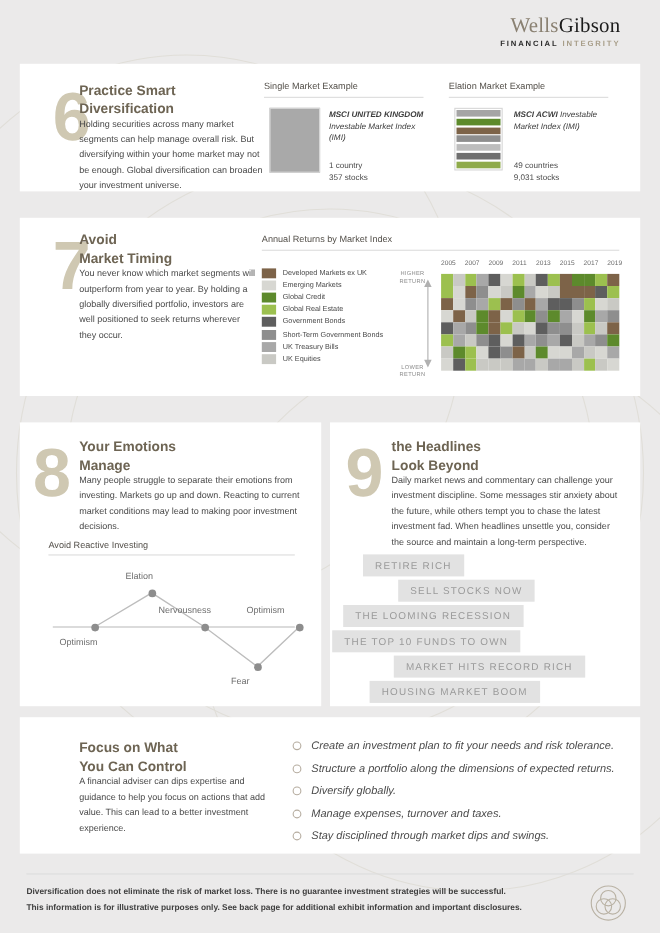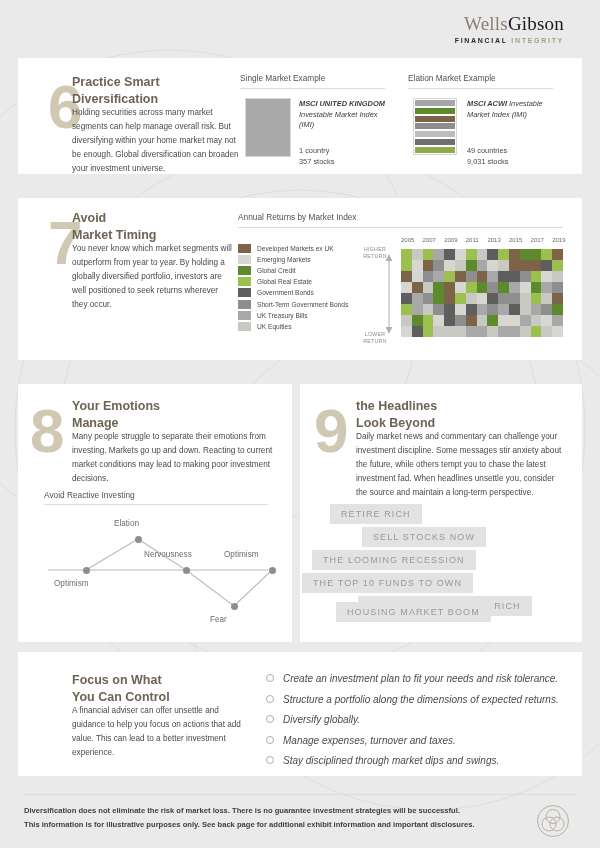--- a/index.html
+++ b/index.html
@@ -441,33 +441,33 @@
     </div>
 
     <div class="pbody" style="left:56px; top:46px; width:212px;">Daily market news and commentary can challenge your investment discipline. Some messages stir anxiety about the future, while others tempt you to chase the latest investment fad. When headlines unsettle you, consider the source and maintain a long-term perspective.</div>
 
     <div id="headline-chips">
         <div class="chip" style="left: 30px; top: 120px;">RETIRE RICH</div>
         <div class="chip" style="left: 62px; top: 143px;">SELL STOCKS NOW</div>
         <div class="chip" style="left: 12px; top: 166px;">THE LOOMING RECESSION</div>
         <div class="chip" style="left: 2px; top: 189px;">THE TOP 10 FUNDS TO OWN</div>
         <div class="chip" style="left: 58px; top: 212px;">MARKET HITS RECORD RICH</div>
-        <div class="chip" style="left: 36px; top: 218px; text-align: center;">HOUSING MARKET BOOM</div>
+        <div class="chip" style="left: 36px; top: 235px; text-align: center;">HOUSING MARKET BOOM</div>
       </div>
   </div>
 
   <div class="panel" style="left:18px; top:652px; width:564px; height:124px;">
 
 
     <div class="ptitle" style="left:54px; top:20px; width:170px;">
       <div>Focus on What</div>
       <div>You Can Control</div>
     </div>
 
-    <div class="pbody" style="left:54px; top:52px; width:172px;">A financial adviser can offer unsettle and guidance to help you focus on actions that add value. This can lead to a better investment experience.</div>
+    <div class="pbody" style="left:54px; top:52px; width:172px;">A financial adviser can dips expertise and guidance to help you focus on actions that add value. This can lead to a better investment experience.</div>
 
     <div id="control-list">
         <div class="li" style="left: 248px; top: 20px; width: 300px;">
           <span class="li-mark"></span>
           <span class="li-tx">Create an investment plan to fit your needs and risk tolerance.</span>
         </div>
         <div class="li" style="left: 248px; top: 40.5px; width: 300px;">
           <span class="li-mark"></span>
           <span class="li-tx">Structure a portfolio along the dimensions of expected returns.</span>
         </div>

